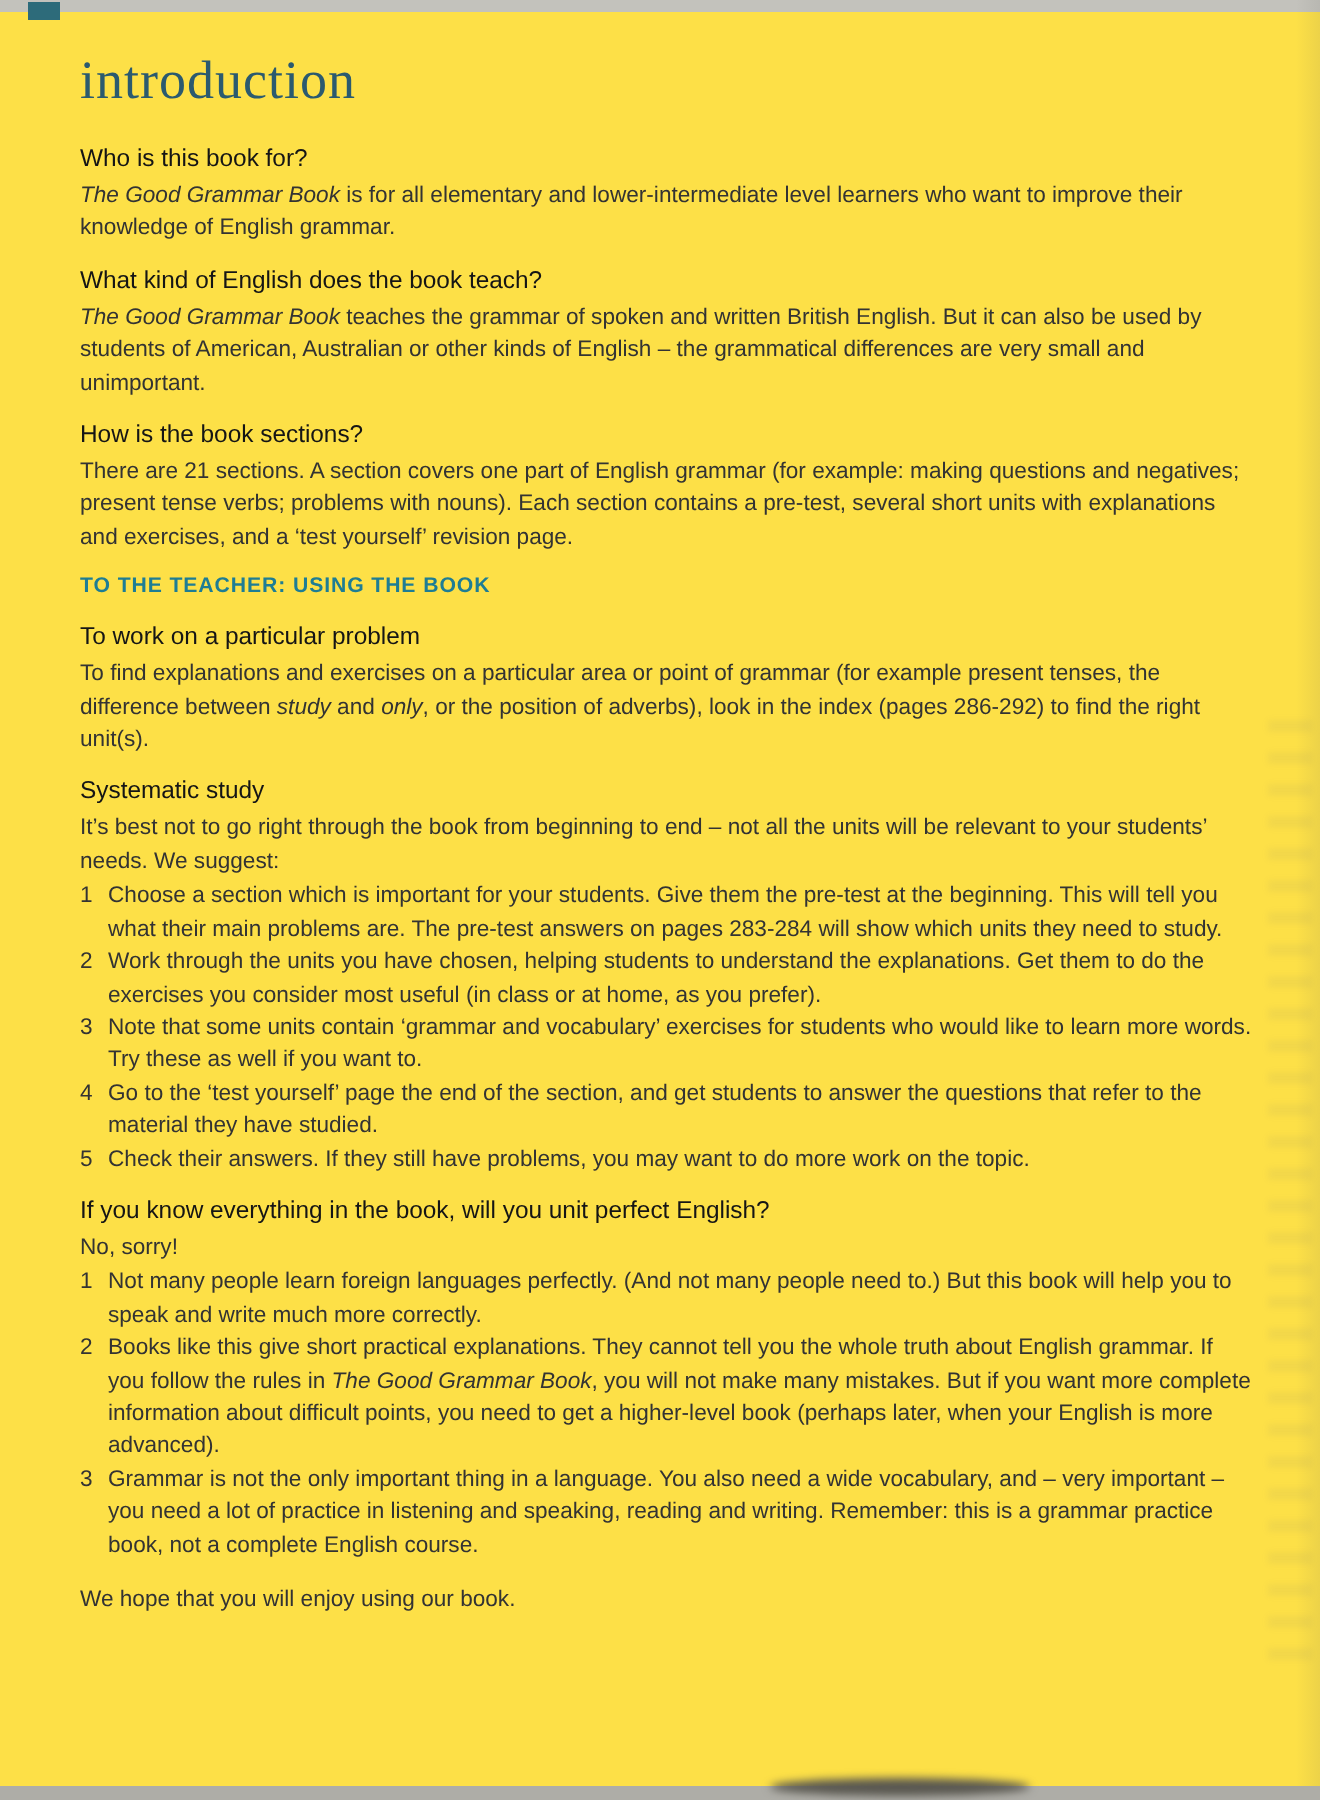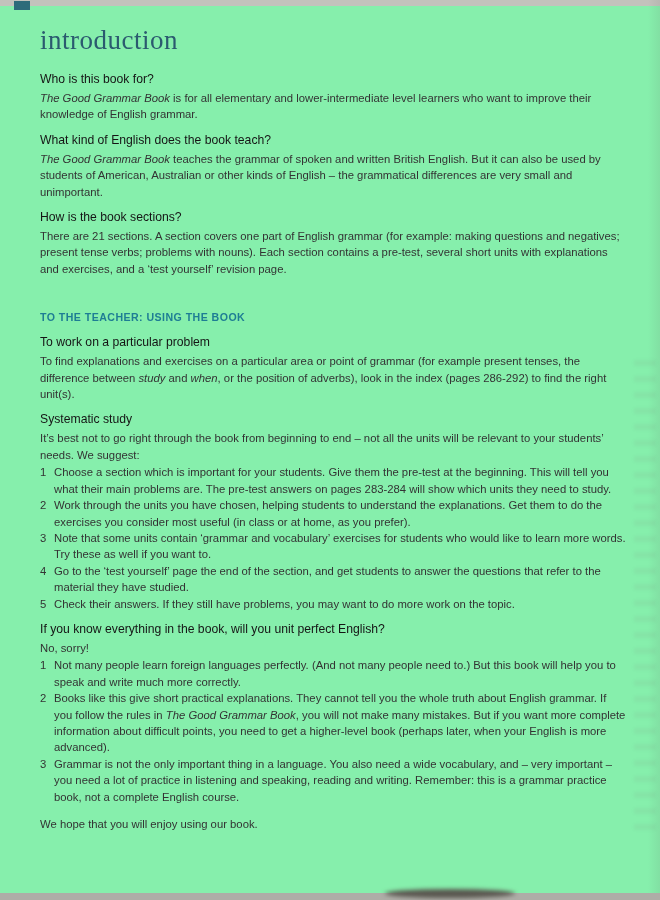--- a/index.html
+++ b/index.html
@@ -5,21 +5,21 @@
   * { margin:0; padding:0; box-sizing:border-box; }
   html,body { width:660px; height:900px; }
   body {
     background:#dddcd7;
     font-family:"Liberation Sans","DejaVu Sans",sans-serif;
     overflow:hidden;
   }
   .page {
     position:relative;
     width:660px; height:900px;
-    background:#86efac;
+    background:#fde047;
     overflow:hidden;
   }
   
   .edge-top {
     position:absolute; top:0; left:0; width:660px; height:6px;
     background:#c3c2bc;
   }
   .corner-mark {
     position:absolute; top:1px; left:14px; width:16px; height:9px;
     background:#2d6b7a;
@@ -60,21 +60,21 @@
   }
   .sec-heading {
     font-size:12.2px; line-height:17px;
     font-weight:normal; color:#151515;
     margin:9px 0 2px 0;
   }
   .kicker {
     font-size:10.6px; line-height:15px;
     font-weight:bold; color:#1e7d94;
     letter-spacing:.45px;
-    margin:33px 0 3px 0;
+    margin:9px 0 3px 0;
   }
   .body-p { margin:0 0 1px 0; }
   .step { display:flex; }
   .step-num { flex:0 0 14px; }
   .step-txt { flex:1; }
   .closing { margin-top:11px; }
   .it { font-style:italic; }
 </style>
 </head>
 <body>
@@ -96,21 +96,21 @@
 
     <h2 class="sec-heading">What kind of English does the book teach?</h2>
     <p class="body-p"><span class="it">The Good Grammar Book</span><span> teaches the grammar of spoken and written British English. But it can also be used by students of American, Australian or other kinds of English – the grammatical differences are very small and unimportant.</span></p>
 
     <h2 class="sec-heading">How is the book sections?</h2>
     <p class="body-p">There are 21 sections. A section covers one part of English grammar (for example: making questions and negatives; present tense verbs; problems with nouns). Each section contains a pre-test, several short units with explanations and exercises, and a ‘test yourself’ revision page.</p>
 
     <h3 class="kicker">TO THE TEACHER: USING THE BOOK</h3>
 
     <h2 class="sec-heading">To work on a particular problem</h2>
-    <p class="body-p"><span>To find explanations and exercises on a particular area or point of grammar (for example present tenses, the difference between </span><span class="it">study</span><span> and </span><span class="it">when</span><span>, or the position of adverbs), look in the index (pages 286-292) to find the right unit(s).</span></p>
+    <p class="body-p"><span>To find explanations and exercises on a particular area or point of grammar (for example present tenses, the difference between </span><span class="it">study</span><span> and </span><span class="it">only</span><span>, or the position of adverbs), look in the index (pages 286-292) to find the right unit(s).</span></p>
 
     <h2 class="sec-heading">Systematic study</h2>
     <p class="body-p">It’s best not to go right through the book from beginning to end – not all the units will be relevant to your students’ needs. We suggest:</p>
 
     <div class="step">
       <span class="step-num">1</span>
       <span class="step-txt">Choose a section which is important for your students. Give them the pre-test at the beginning. This will tell you what their main problems are. The pre-test answers on pages 283-284 will show which units they need to study.</span>
     </div>
     <div class="step">
       <span class="step-num">2</span>

